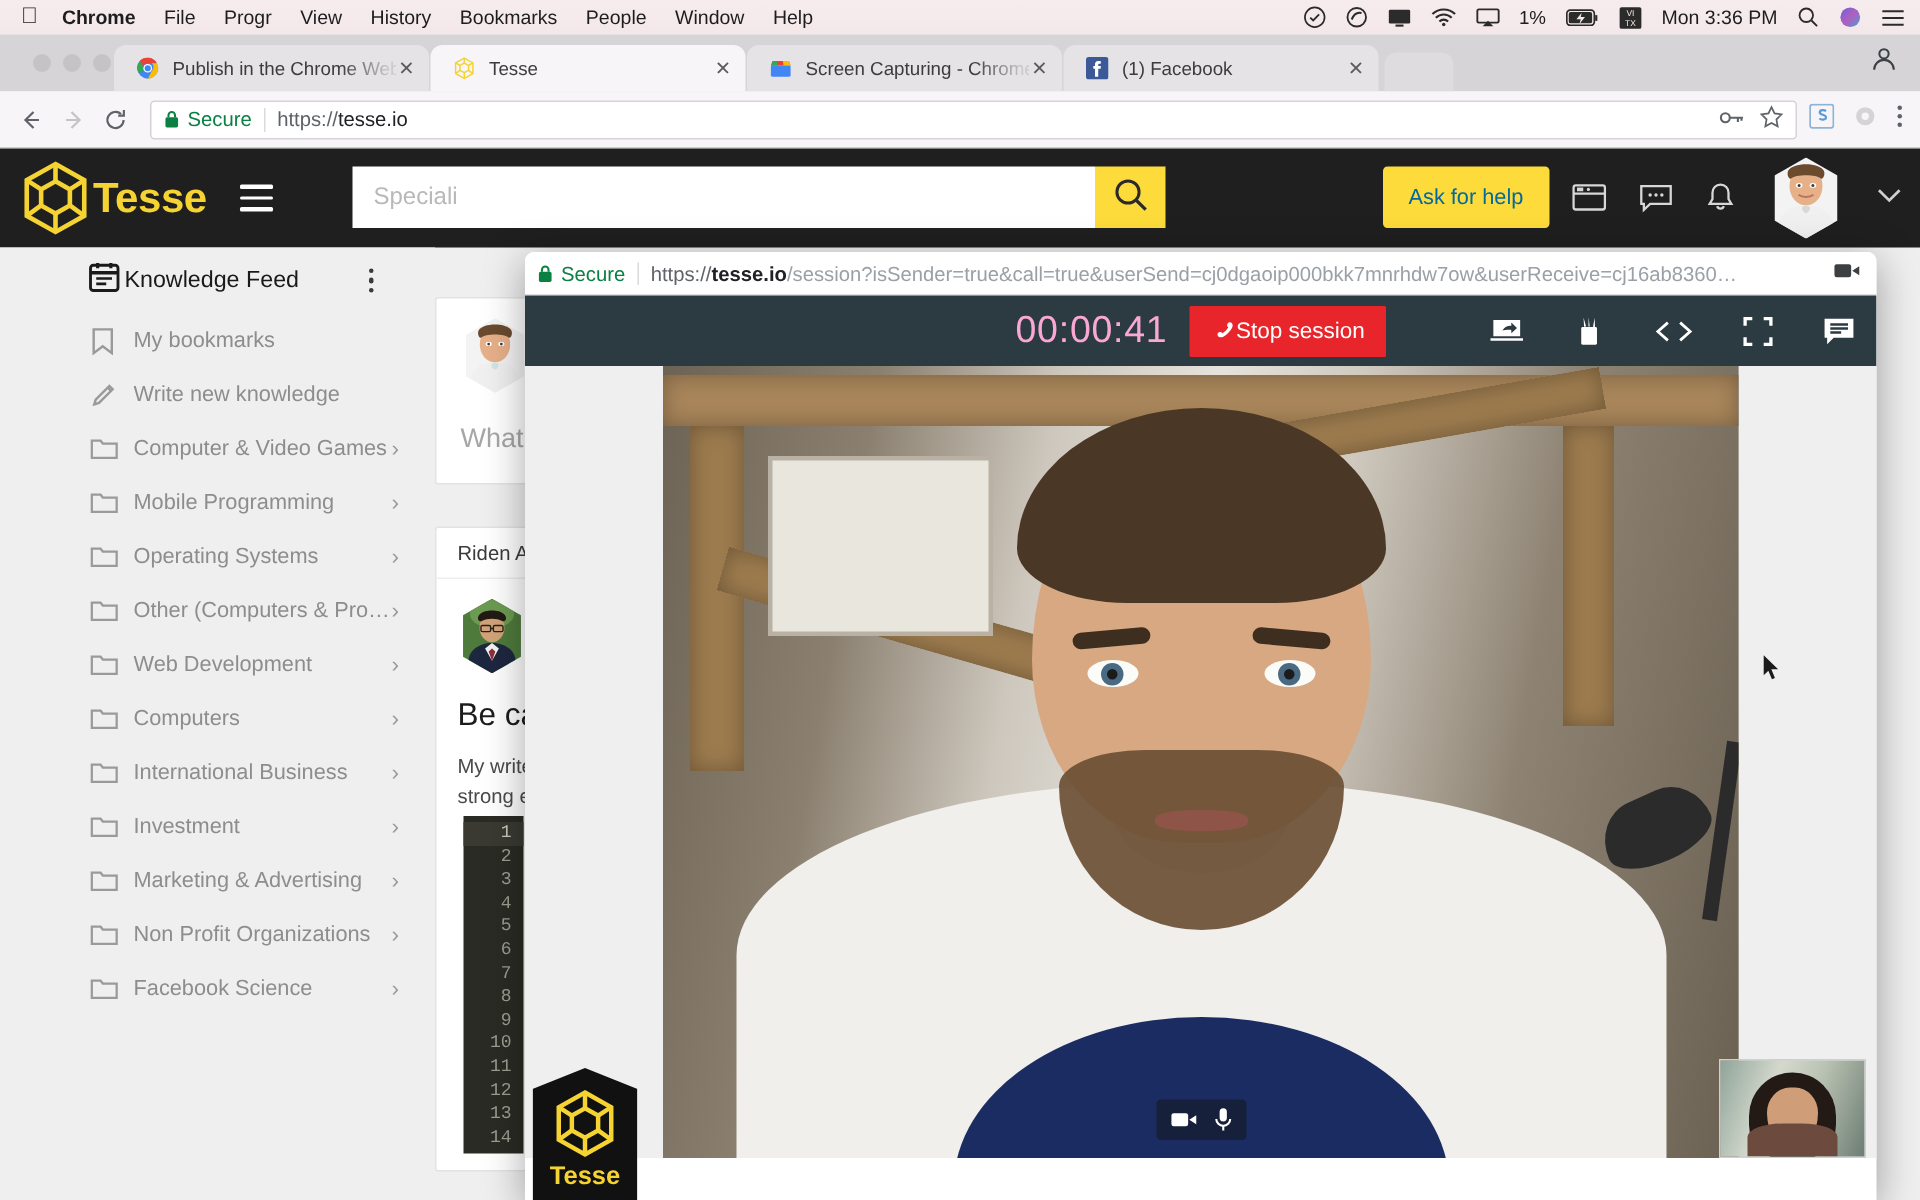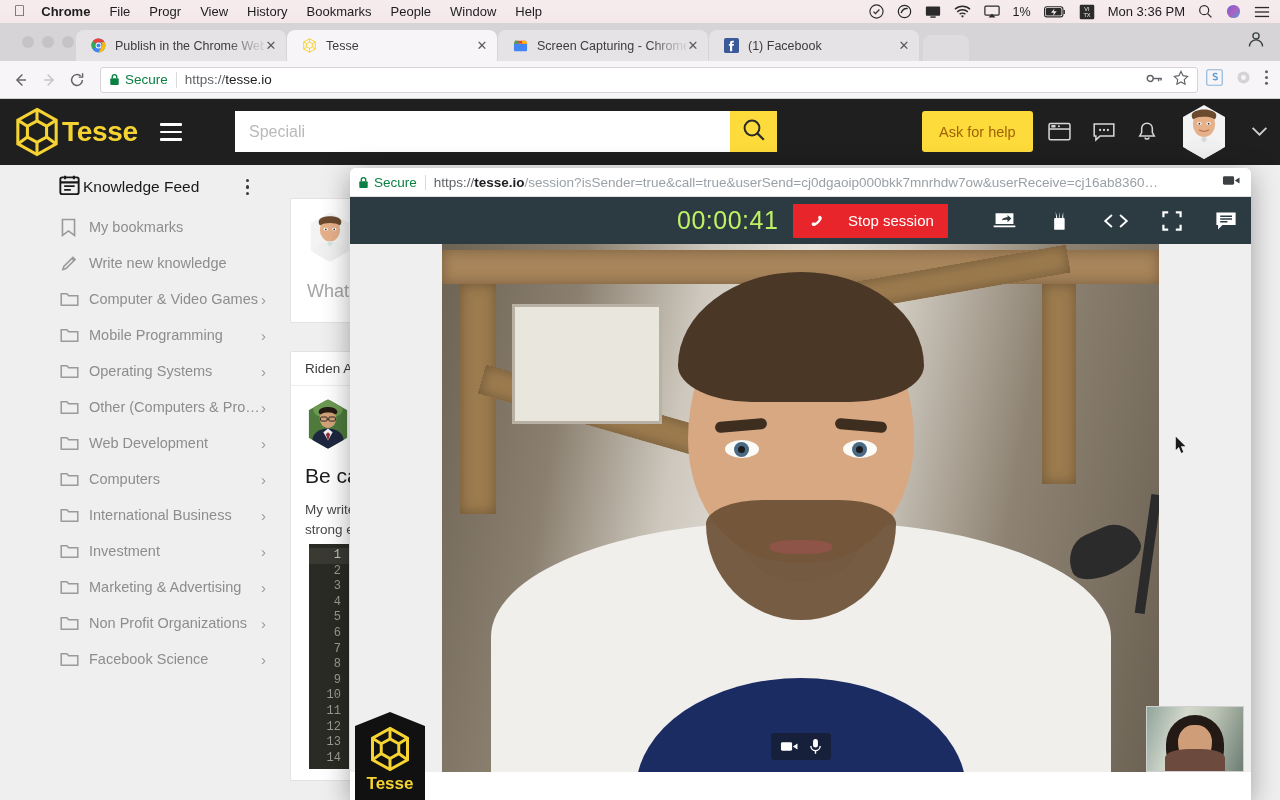--- a/index.html
+++ b/index.html
@@ -98,21 +98,21 @@
     font-family: "Liberation Sans", sans-serif;
   }
   .search-input::placeholder { color: #b9b9b9; }
   .search-btn {
     width: 47px; height: 41px; background: #fddb3a; border: none;
     display: flex; align-items: center; justify-content: center; cursor: pointer;
   }
   .ask-help {
     position: absolute; left: 922px; top: 111px;
     height: 41px; padding: 0 17px; background: #fddb3a; border: none;
-    color: #a16207; font-size: 14.5px; border-radius: 3px;
+    color: #0369a1; font-size: 14.5px; border-radius: 3px;
     display: flex; align-items: center; cursor: pointer;
     font-family: "Liberation Sans", sans-serif;
   }
   .hdr-icons { position: absolute; right: 12px; top: 111px; height: 41px; display: flex; align-items: center; gap: 22px; }
   .hdr-icons .hi { color: #d7d7d7; display: inline-flex; align-items: center; }
   .avatar-hex { width: 50px; height: 56px; position: relative; top: 0; }
   .chev { color: #cfcfcf; font-size: 15px; }
 
   
   .sidebar { position: absolute; top: 66px; left: 0; width: 290px; height: 635px; background: #efefef; }
@@ -178,25 +178,25 @@
   .popup-omni .sep { width: 1px; height: 15px; background: #dadada; margin-right: 8px; }
   .popup-omni .purl { color: #9aa0a6; white-space: nowrap; overflow: hidden; flex: 1 1 auto; }
   .popup-omni .purl b { color: #202124; font-weight: bold; }
   .popup-omni .purl .dark { color: #5f6368; }
   .popup-omni .camic { margin-left: 8px; color: #3c4043; flex: 0 0 auto; }
 
   .session-bar {
     height: 47px; background: #2c3a42; display: flex; align-items: center;
     position: relative;
   }
-  .timer { position: absolute; left: 327px; color: #bef264; font-size: 25px; letter-spacing: 0.5px; }
+  .timer { position: absolute; left: 327px; color: #f9a8d4; font-size: 25px; letter-spacing: 0.5px; }
   .stop-btn {
     position: absolute; left: 443px; height: 34px; padding: 0 14px 0 11px;
     background: #e8252a; color: #fff; border: none; border-radius: 1px;
-    display: flex; align-items: center; gap: 24px; font-size: 15px; cursor: pointer;
+    display: flex; align-items: center; gap: 0; font-size: 15px; cursor: pointer;
     font-family: "Liberation Sans", sans-serif;
   }
   .sess-tools { position: absolute; right: 14px; display: flex; align-items: center; gap: 33px; }
   .sess-tools .st { color: #fff; display: inline-flex; align-items: center; cursor: pointer; }
   .code-tool { font-size: 19px; font-family: "Liberation Mono", monospace; letter-spacing: -1px; }
 
   .video-stage { position: relative; height: 528px; background: #efefef; overflow: hidden; }
   .video-main {
     position: absolute; left: 92px; top: 0; width: 717px; height: 528px;
     overflow: hidden;

